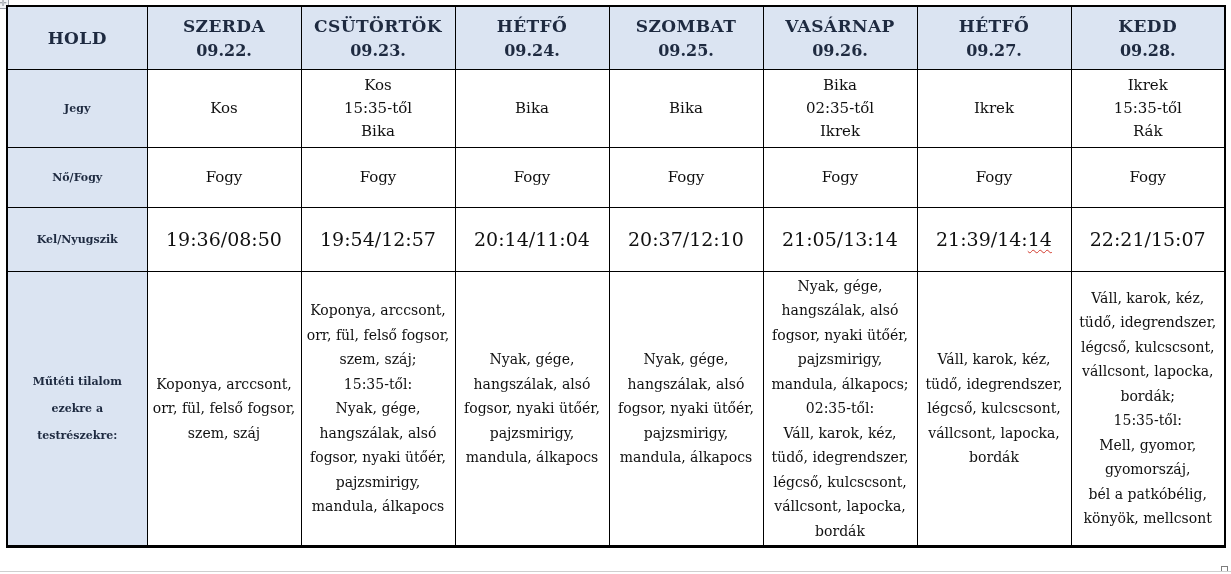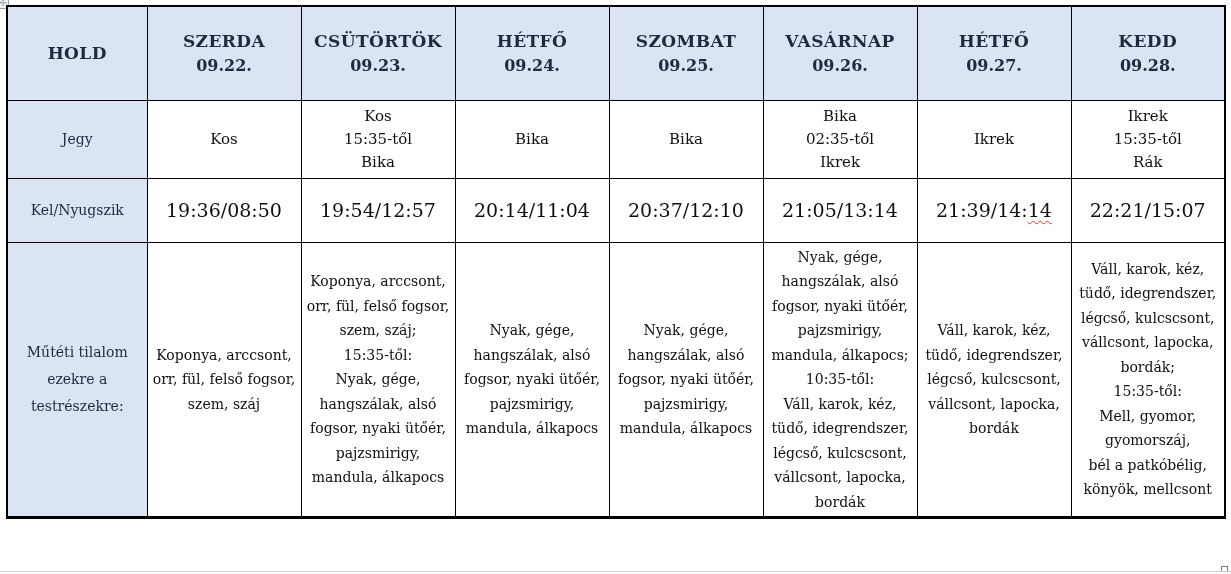--- a/index.html
+++ b/index.html
@@ -29,39 +29,39 @@
   }
   table.moon td, table.moon th{
     border:1.5px solid var(--border);
     padding:2px 3px;
     text-align:center;
     vertical-align:middle;
     overflow:hidden;
   }
   col.c-label{width:140px;}
   col.c-day{width:154px;}
-  tr.r-header{height:94px;}
+  tr.r-header{height:63px;}
   tr.r-jegy{height:78px;}
   tr.r-nofogy{height:60px;}
   tr.r-kel{height:64px;margin-top:9px;}
   tr.r-mutet{height:272px;}
   .hdr{
     background:var(--header-bg);
     color:var(--header-text);
     font-weight:bold;
   }
   th.corner{font-size:17px;letter-spacing:.4px;}
   .day-cell{ }
   .day-name{font-size:17px;letter-spacing:.4px;line-height:20px;}
   .day-date{font-size:16px;margin-top:6px;line-height:18px;}
   td.row-label{
     background:var(--header-bg);
     color:var(--header-text);
-    font-weight:normal;
-    font-size:14px;
+    font-weight:bold;
+    font-size:11px;
     white-space:pre-line;
     line-height:27px;
   }
   td.jegy-cell{
     font-weight:normal;
     font-size:15px;
     white-space:pre-line;
     line-height:23px;
   }
   td.nofogy-cell{font-size:15px;}
@@ -155,20 +155,30 @@
       <td class="jegy-cell">Bika</td>
       <td class="jegy-cell">Bika
 02:35-től
 Ikrek</td>
       <td class="jegy-cell">Ikrek</td>
       <td class="jegy-cell">Ikrek
 15:35-től
 Rák</td>
     </tr>
 
+    <tr class="r-nofogy">
+      <td class="row-label">Nő/Fogy</td>
+      <td class="nofogy-cell">Fogy</td>
+      <td class="nofogy-cell">Fogy</td>
+      <td class="nofogy-cell">Fogy</td>
+      <td class="nofogy-cell">Fogy</td>
+      <td class="nofogy-cell">Fogy</td>
+      <td class="nofogy-cell">Fogy</td>
+      <td class="nofogy-cell">Fogy</td>
+    </tr>
 
     <tr class="r-kel">
       <td class="row-label">Kel/Nyugszik</td>
       <td class="kel-cell lines">
             <div class="line"><span class="seg">19:36/08:50</span></div>
           </td>
       <td class="kel-cell lines">
             <div class="line"><span class="seg">19:54/12:57</span></div>
           </td>
       <td class="kel-cell lines">
@@ -221,21 +231,21 @@
             <div class="line"><span class="seg">fogsor, nyaki ütőér,</span></div>
             <div class="line"><span class="seg">pajzsmirigy,</span></div>
             <div class="line"><span class="seg">mandula, álkapocs</span></div>
           </td>
       <td class="mutet-cell lines">
             <div class="line"><span class="seg">Nyak, gége,</span></div>
             <div class="line"><span class="seg">hangszálak, alsó</span></div>
             <div class="line"><span class="seg">fogsor, nyaki ütőér,</span></div>
             <div class="line"><span class="seg">pajzsmirigy,</span></div>
             <div class="line"><span class="seg">mandula, álkapocs;</span></div>
-            <div class="line"><span class="seg b">10:35</span><span class="seg">-től:</span></div>
+            <div class="line"><span class="seg b">02:35</span><span class="seg">-től:</span></div>
             <div class="line"><span class="seg">Váll, karok, kéz,</span></div>
             <div class="line"><span class="seg">tüdő, idegrendszer,</span></div>
             <div class="line"><span class="seg">légcső, kulcscsont,</span></div>
             <div class="line"><span class="seg">vállcsont, lapocka,</span></div>
             <div class="line"><span class="seg">bordák</span></div>
           </td>
       <td class="mutet-cell lines">
             <div class="line"><span class="seg">Váll, karok, kéz,</span></div>
             <div class="line"><span class="seg">tüdő, idegrendszer,</span></div>
             <div class="line"><span class="seg">légcső, kulcscsont,</span></div>

